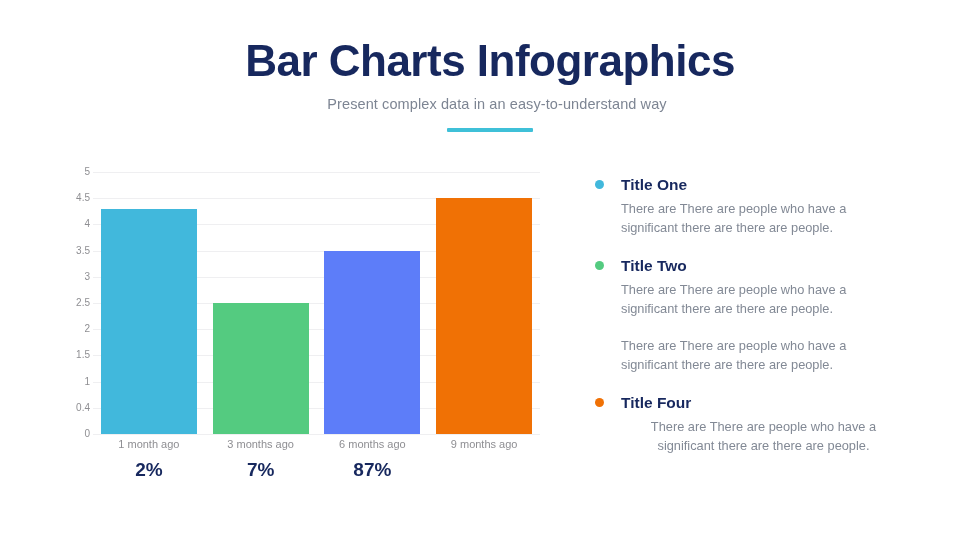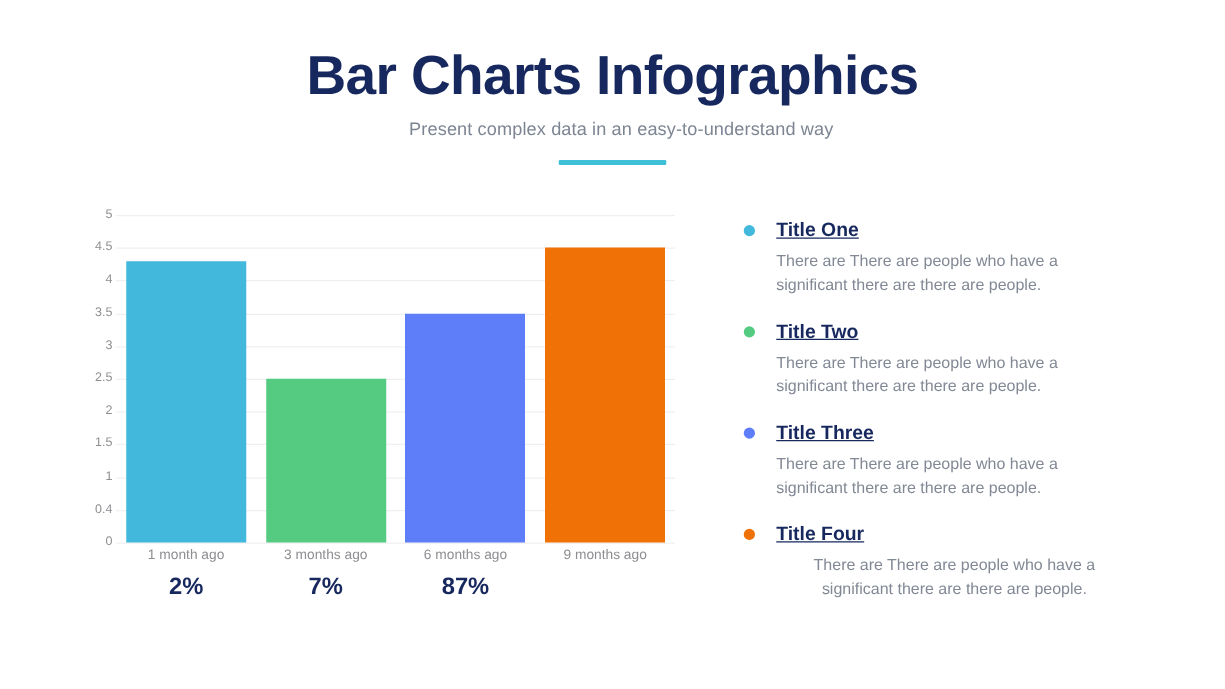--- a/index.html
+++ b/index.html
@@ -154,21 +154,20 @@
   }
   .legend-title {
     position: absolute;
     left: 31px;
     top: 0;
     font-size: 15.5px;
     font-weight: bold;
     color: #17285e;
     line-height: 1.25;
     white-space: nowrap;
-    text-decoration: underline;
   }
   .legend-body {
     margin: 5px 0 0 31px;
     font-size: 12.8px;
     color: #828995;
     line-height: 1.45;
     max-width: 285px;
   }
 </style>
 </head>
@@ -246,24 +245,20 @@
       <div class="legend-body">There are There are people who have a significant there are there are people.</div>
     </div>
     <div class="legend-item">
       <div class="legend-head">
         <span class="legend-dot" style="background: rgb(84, 203, 128);"></span>
         <span class="legend-title">Title Two</span>
       </div>
       <div class="legend-body">There are There are people who have a significant there are there are people.</div>
     </div>
     <div class="legend-item">
-      <div class="legend-head">
-        <span class="legend-dot" style="background: rgb(93, 125, 249);"></span>
-        <span class="legend-title">Title Three</span>
-      </div>
       <div class="legend-body">There are There are people who have a significant there are there are people.</div>
     </div>
     <div class="legend-item">
       <div class="legend-head">
         <span class="legend-dot" style="background: rgb(240, 113, 5);"></span>
         <span class="legend-title">Title Four</span>
       </div>
       <div class="legend-body">There are There are people who have a significant there are there are people.</div>
     </div>
   </div>

